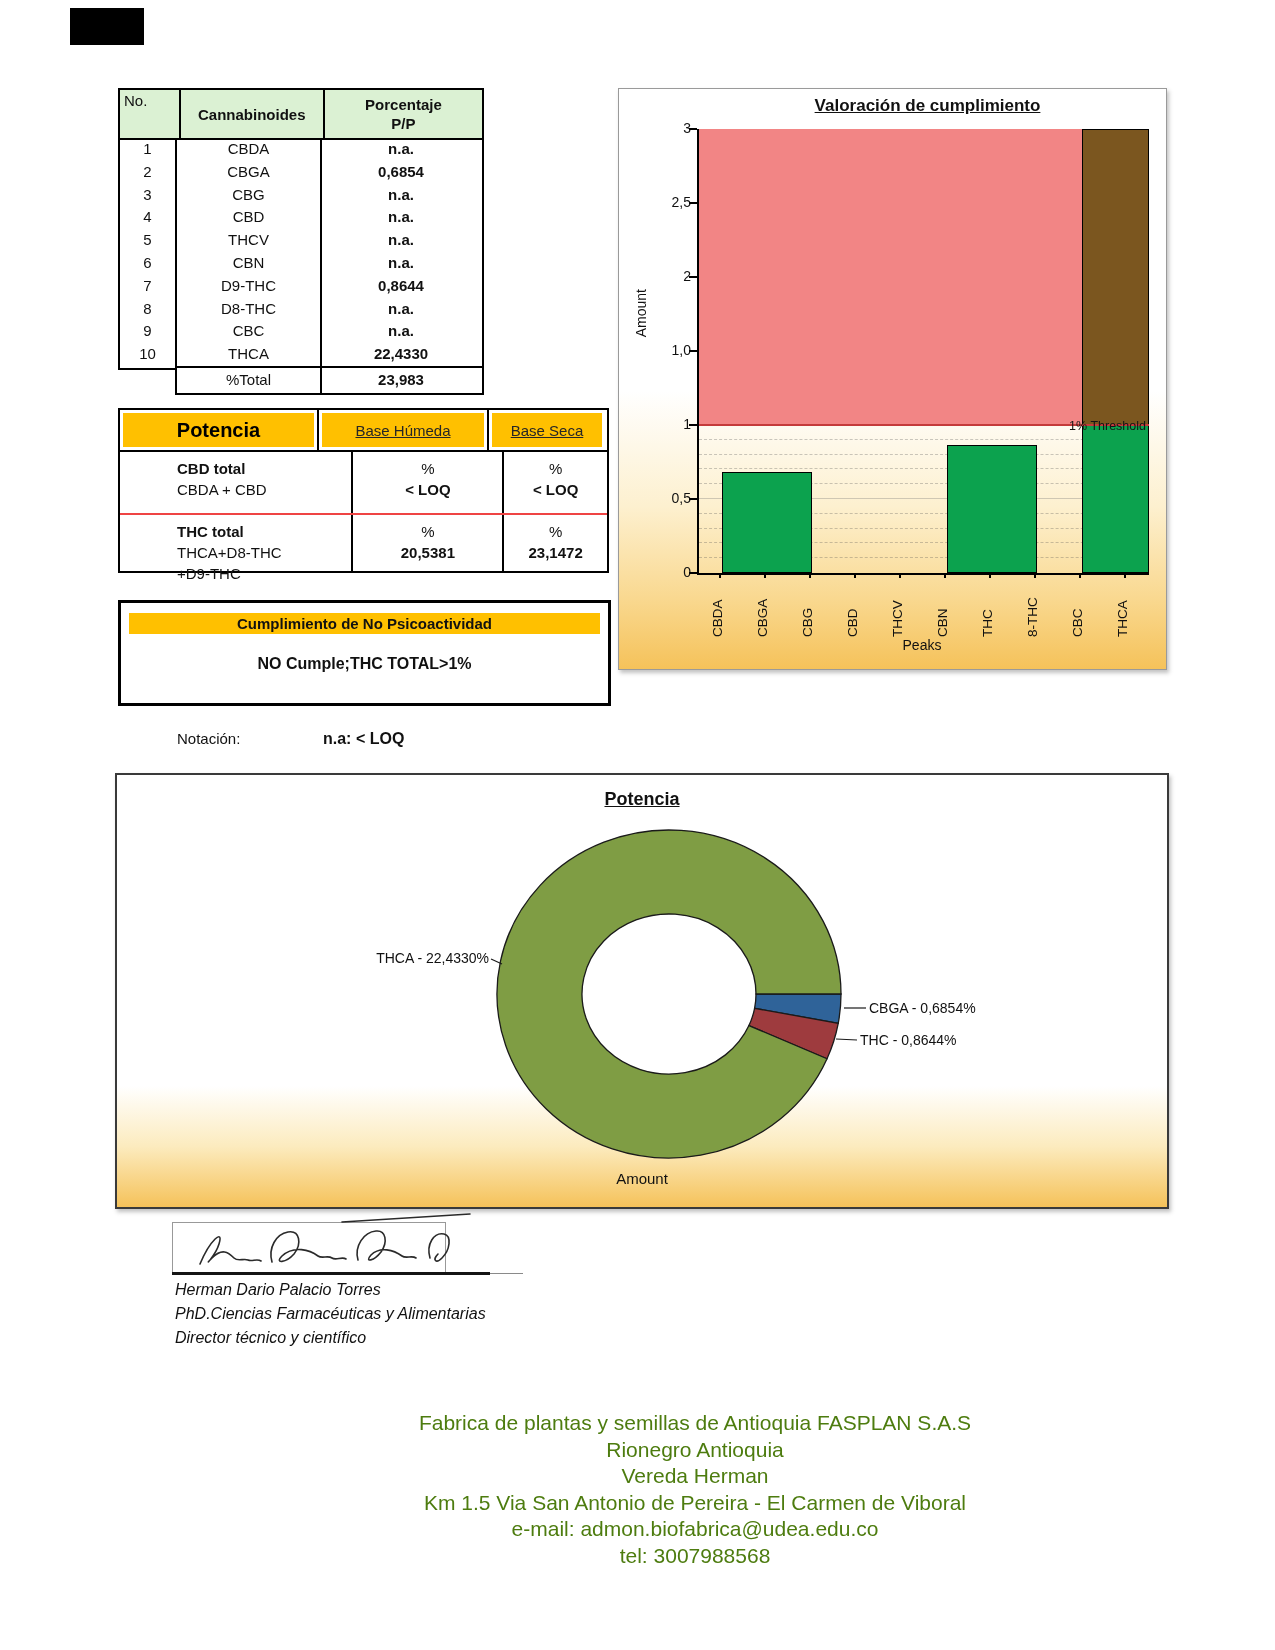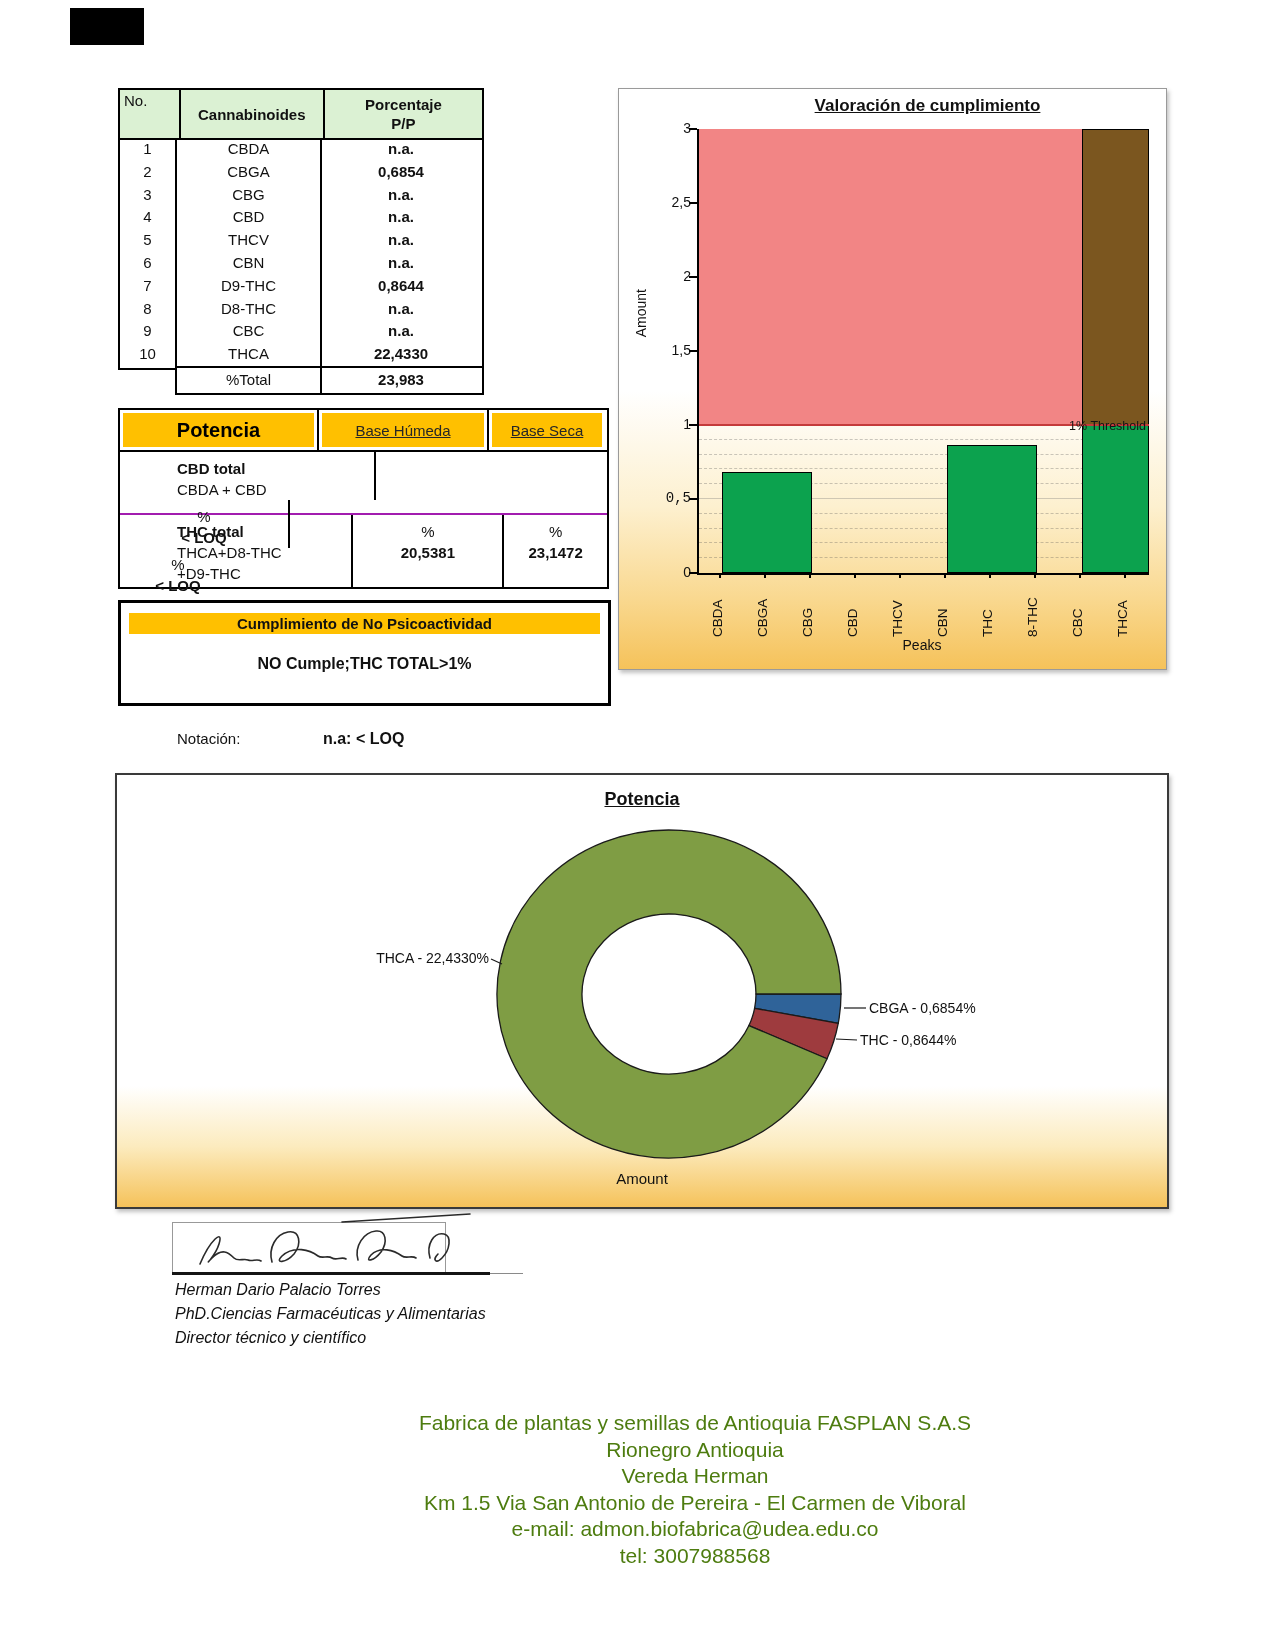--- a/index.html
+++ b/index.html
@@ -24,22 +24,22 @@
   
   .ptable{left:78px;top:408px;width:487px;border:2px solid #000;background:#fff;}
   .prow{display:flex;}
   .pc1{width:197px;border-right:2px solid #000;}
   .pc2{width:168px;border-right:2px solid #000;text-align:center;}
   .pc3{width:116px;text-align:center;}
   .phead{height:40px;border-bottom:2px solid #000;}
   .goldcell{background:#FFC000;box-shadow:inset 0 0 0 3px #fff;display:flex;align-items:center;justify-content:center;}
   .ptitle{font-weight:bold;font-size:20px;color:#000;}
   .psub{font-size:15px;color:#262626;text-decoration:underline;}
-  .pbody1{height:61px;border-bottom:2px solid #a21caf;flex-direction:column;}
-  .pbody2{height:72px;border-radius:22px;}
+  .pbody1{height:61px;border-bottom:2px solid #ef4444;}
+  .pbody2{height:56px;border-radius:22px;}
   .plab{padding:6px 0 0 57px;font-size:15px;line-height:21px;}
   .pval{padding-top:6px;font-size:15px;line-height:21px;}
   .b{font-weight:bold;}
   
   .cbox{left:78px;top:600px;width:487px;height:100px;border:3px solid #000;background:#fff;}
   .cband{position:absolute;left:5px;right:5px;top:7px;height:27px;}
   .cband .goldcell{height:100%;font-weight:bold;font-size:15px;}
   .cresult{position:absolute;left:0;right:0;top:52px;text-align:center;font-weight:bold;font-size:16px;}
   .nota{top:730px;left:137px;font-size:15px;}
   .notaval{top:730px;left:283px;font-size:16px;font-weight:bold;}
@@ -243,25 +243,25 @@
         <div class="bar" style="left: 22.5px; width: 90px; bottom: 0px; height: 101.439px; background: rgb(12, 162, 78);"></div>
         <div class="bar" style="left: 247.5px; width: 90px; bottom: 0px; height: 127.931px; background: rgb(12, 162, 78);"></div>
         <div class="bar" style="left: 382.5px; width: 67.5px; bottom: 0px; height: 148px; background: rgb(12, 162, 78);"></div>
         <div class="bar" style="left: 382.5px; width: 67.5px; bottom: 148px; height: 296px; background: rgb(123, 86, 31);"></div>
         <div class="thresh" style="bottom: 147px;"></div>
         <div class="threshlab" style="bottom: 140px;">1% Threshold</div>
       </div>
     <div id="bar-deco">
         <div class="abs ylab" style="left: 26px; top: 475px;">0</div>
         <div class="abs ytick" style="left: 70px; top: 483px;"></div>
-        <div class="abs ylab" style="left: 26px; top: 401px; font-family: Liberation Mono, monospace;">0,5</div>
+        <div class="abs ylab" style="left: 26px; top: 401px;">0,5</div>
         <div class="abs ytick" style="left: 70px; top: 409px;"></div>
         <div class="abs ylab" style="left: 26px; top: 327px;">1</div>
         <div class="abs ytick" style="left: 70px; top: 335px;"></div>
-        <div class="abs ylab" style="left: 26px; top: 253px;">1,5</div>
+        <div class="abs ylab" style="left: 26px; top: 253px;">1,0</div>
         <div class="abs ytick" style="left: 70px; top: 261px;"></div>
         <div class="abs ylab" style="left: 26px; top: 179px;">2</div>
         <div class="abs ytick" style="left: 70px; top: 187px;"></div>
         <div class="abs ylab" style="left: 26px; top: 105px;">2,5</div>
         <div class="abs ytick" style="left: 70px; top: 113px;"></div>
         <div class="abs ylab" style="left: 26px; top: 31px;">3</div>
         <div class="abs ytick" style="left: 70px; top: 39px;"></div>
         <div class="abs xtick" style="left: 99.5px; top: 484px;"></div>
         <div class="abs xlab" style="left: 90.5px; top: 490px;">CBDA</div>
         <div class="abs xtick" style="left: 144.5px; top: 484px;"></div>

